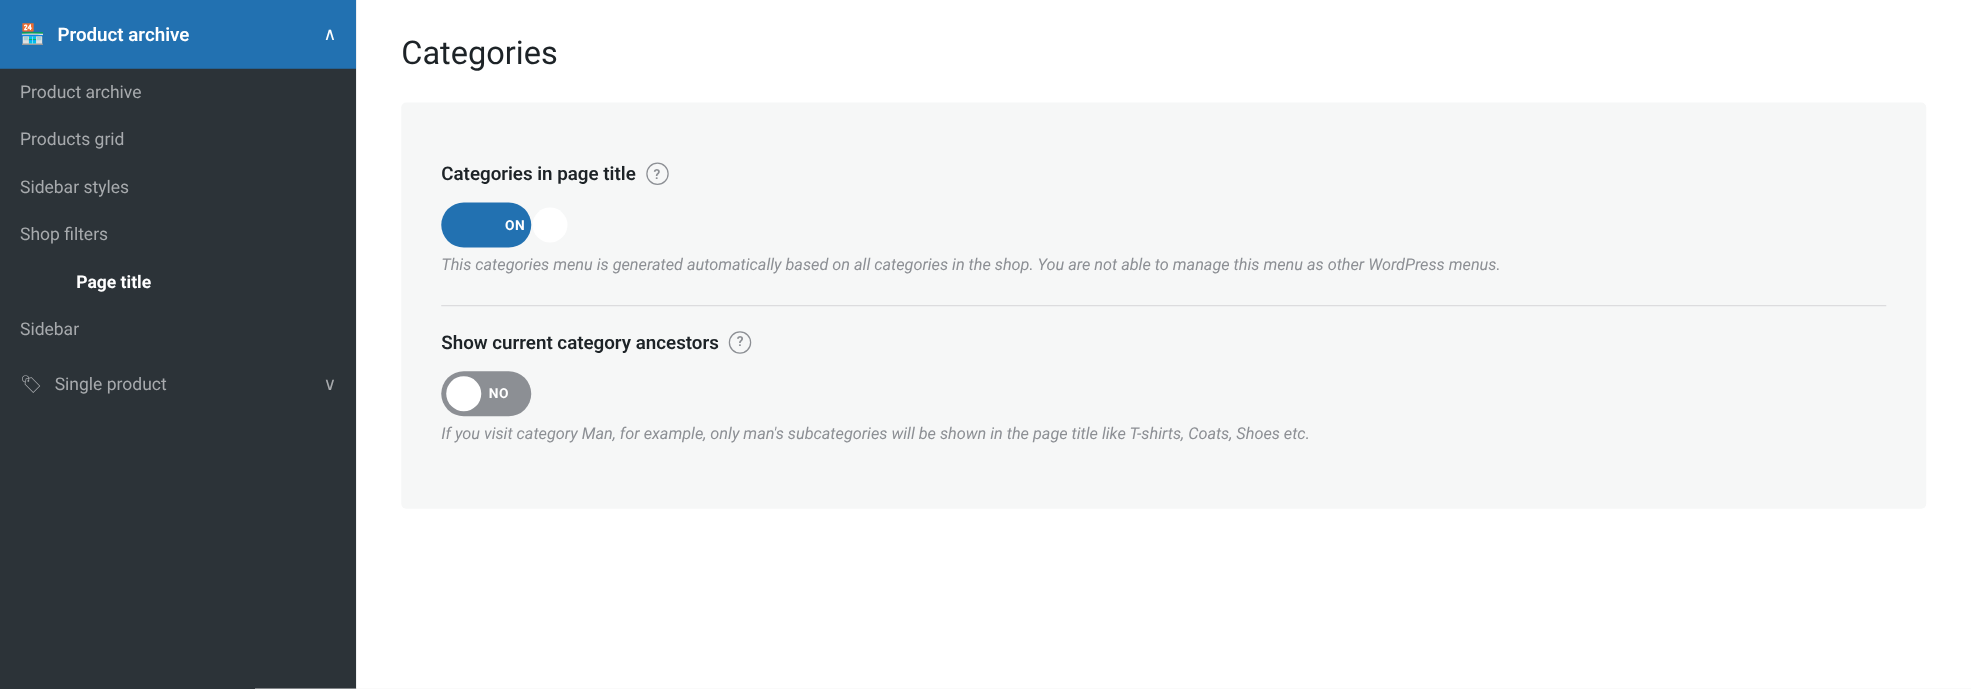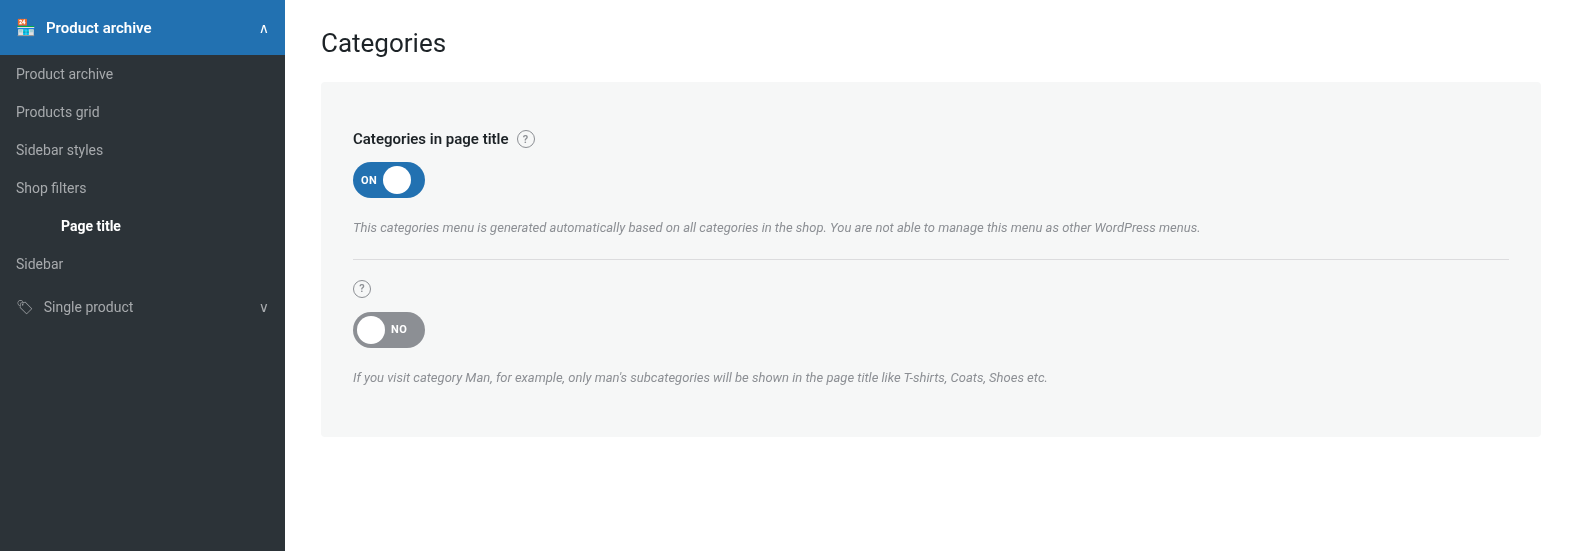--- a/index.html
+++ b/index.html
@@ -144,21 +144,21 @@
       cursor: pointer;
       font-weight: 600;
       flex-shrink: 0;
     }
 
     .setting-description {
       font-size: 13px;
       color: #8c8f94;
       font-style: italic;
       line-height: 1.6;
-      margin-top: 20px;
+      margin-top: 5px;
       max-width: 1100px;
     }
 
     
     .toggle-on {
       display: inline-flex;
       align-items: center;
       background: #2271b1;
       border-radius: 20px;
       padding: 3px 4px 3px 8px;
@@ -166,20 +166,21 @@
       cursor: pointer;
       width: 72px;
       height: 36px;
     }
 
     .toggle-on-label {
       color: #fff;
       font-size: 11px;
       font-weight: 700;
       letter-spacing: 0.5px;
+      margin-left: 43px;
     }
 
     .toggle-circle {
       width: 28px;
       height: 28px;
       background: #fff;
       border-radius: 50%;
       flex-shrink: 0;
     }
 
@@ -260,20 +261,21 @@
   <div class="settings-card">
     <div id="settings-rows">
         <div class="setting-row"><div class="setting-label-row">
             <span class="setting-label">Categories in page title</span>
             <div class="help-icon">?</div>
           </div><div class="toggle-on">
             <span class="toggle-on-label">ON</span>
             <div class="toggle-circle"></div>
           </div><p class="setting-description">This categories menu is generated automatically based on all categories in the shop. You are not able to manage this menu as other WordPress menus.</p></div>
         <div class="setting-row"><div class="setting-label-row">
+            <span class="setting-label">Show current category ancestors</span>
             <div class="help-icon">?</div>
           </div><div class="toggle-off">
             <div class="toggle-circle-off"></div>
             <span class="toggle-off-label">NO</span>
           </div><p class="setting-description">If you visit category Man, for example, only man's subcategories will be shown in the page title like T-shirts, Coats, Shoes etc.</p></div>
       </div>
   </div>
 </main>
 
 </body></html>

